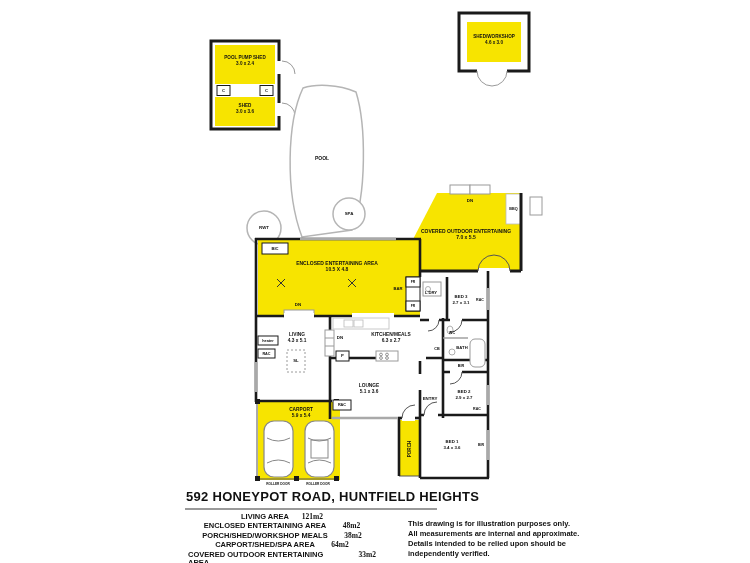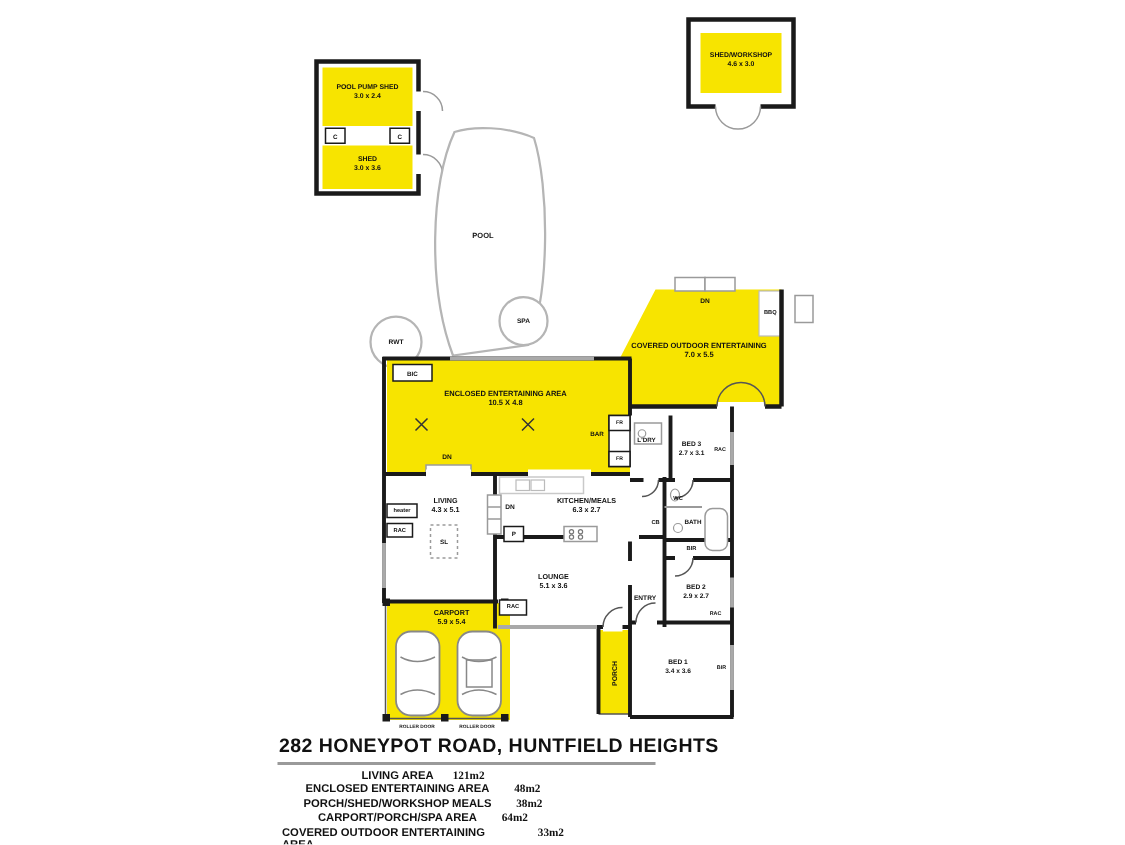--- a/index.html
+++ b/index.html
@@ -262,41 +262,47 @@
 
 <div class="lbl vert" style="left:410px;top:449px;font-size:4.6px">PORCH</div>
 
 <div class="lbl" style="left:301px;top:413px;font-size:4.8px">
   <div>CARPORT</div>
   <div class="dim">5.9 x 5.4</div>
 </div>
 <div class="lbl" style="left:278px;top:484px;font-size:3.2px">ROLLER DOOR</div>
 <div class="lbl" style="left:318px;top:484px;font-size:3.2px">ROLLER DOOR</div>
 
-<div class="footer-title">282 HONEYPOT ROAD, HUNTFIELD HEIGHTS</div>
+<div class="footer-title">592 HONEYPOT ROAD, HUNTFIELD HEIGHTS</div>
 <div class="footer-rule"></div>
 
 <div class="areas-table">
   <div class="areas-row">
     <span>LIVING AREA</span>
         <span class="val">121m2</span>
   </div>
   <div class="areas-row">
     <span>ENCLOSED ENTERTAINING AREA</span>
         <span class="val">48m2</span>
   </div>
   <div class="areas-row">
     <span>PORCH/SHED/WORKSHOP MEALS</span>
         <span class="val">38m2</span>
   </div>
   <div class="areas-row">
-    <span>CARPORT/PORCH/SPA  AREA</span>
+    <span>CARPORT/SHED/SPA  AREA</span>
         <span class="val">64m2</span>
   </div>
   <div class="areas-row">
     <span>COVERED OUTDOOR ENTERTAINING AREA</span>
         <span class="val">33m2</span>
   </div>
 
 </div>
 
+<div class="disclaimer">
+  <div>This drawing is for illustration purposes only.</div>
+  <div>All measurements are internal and approximate.</div>
+  <div>Details intended to be relied upon should be</div>
+  <div>independently verified.</div>
+</div>
 
 </div>
 
 </body></html>

